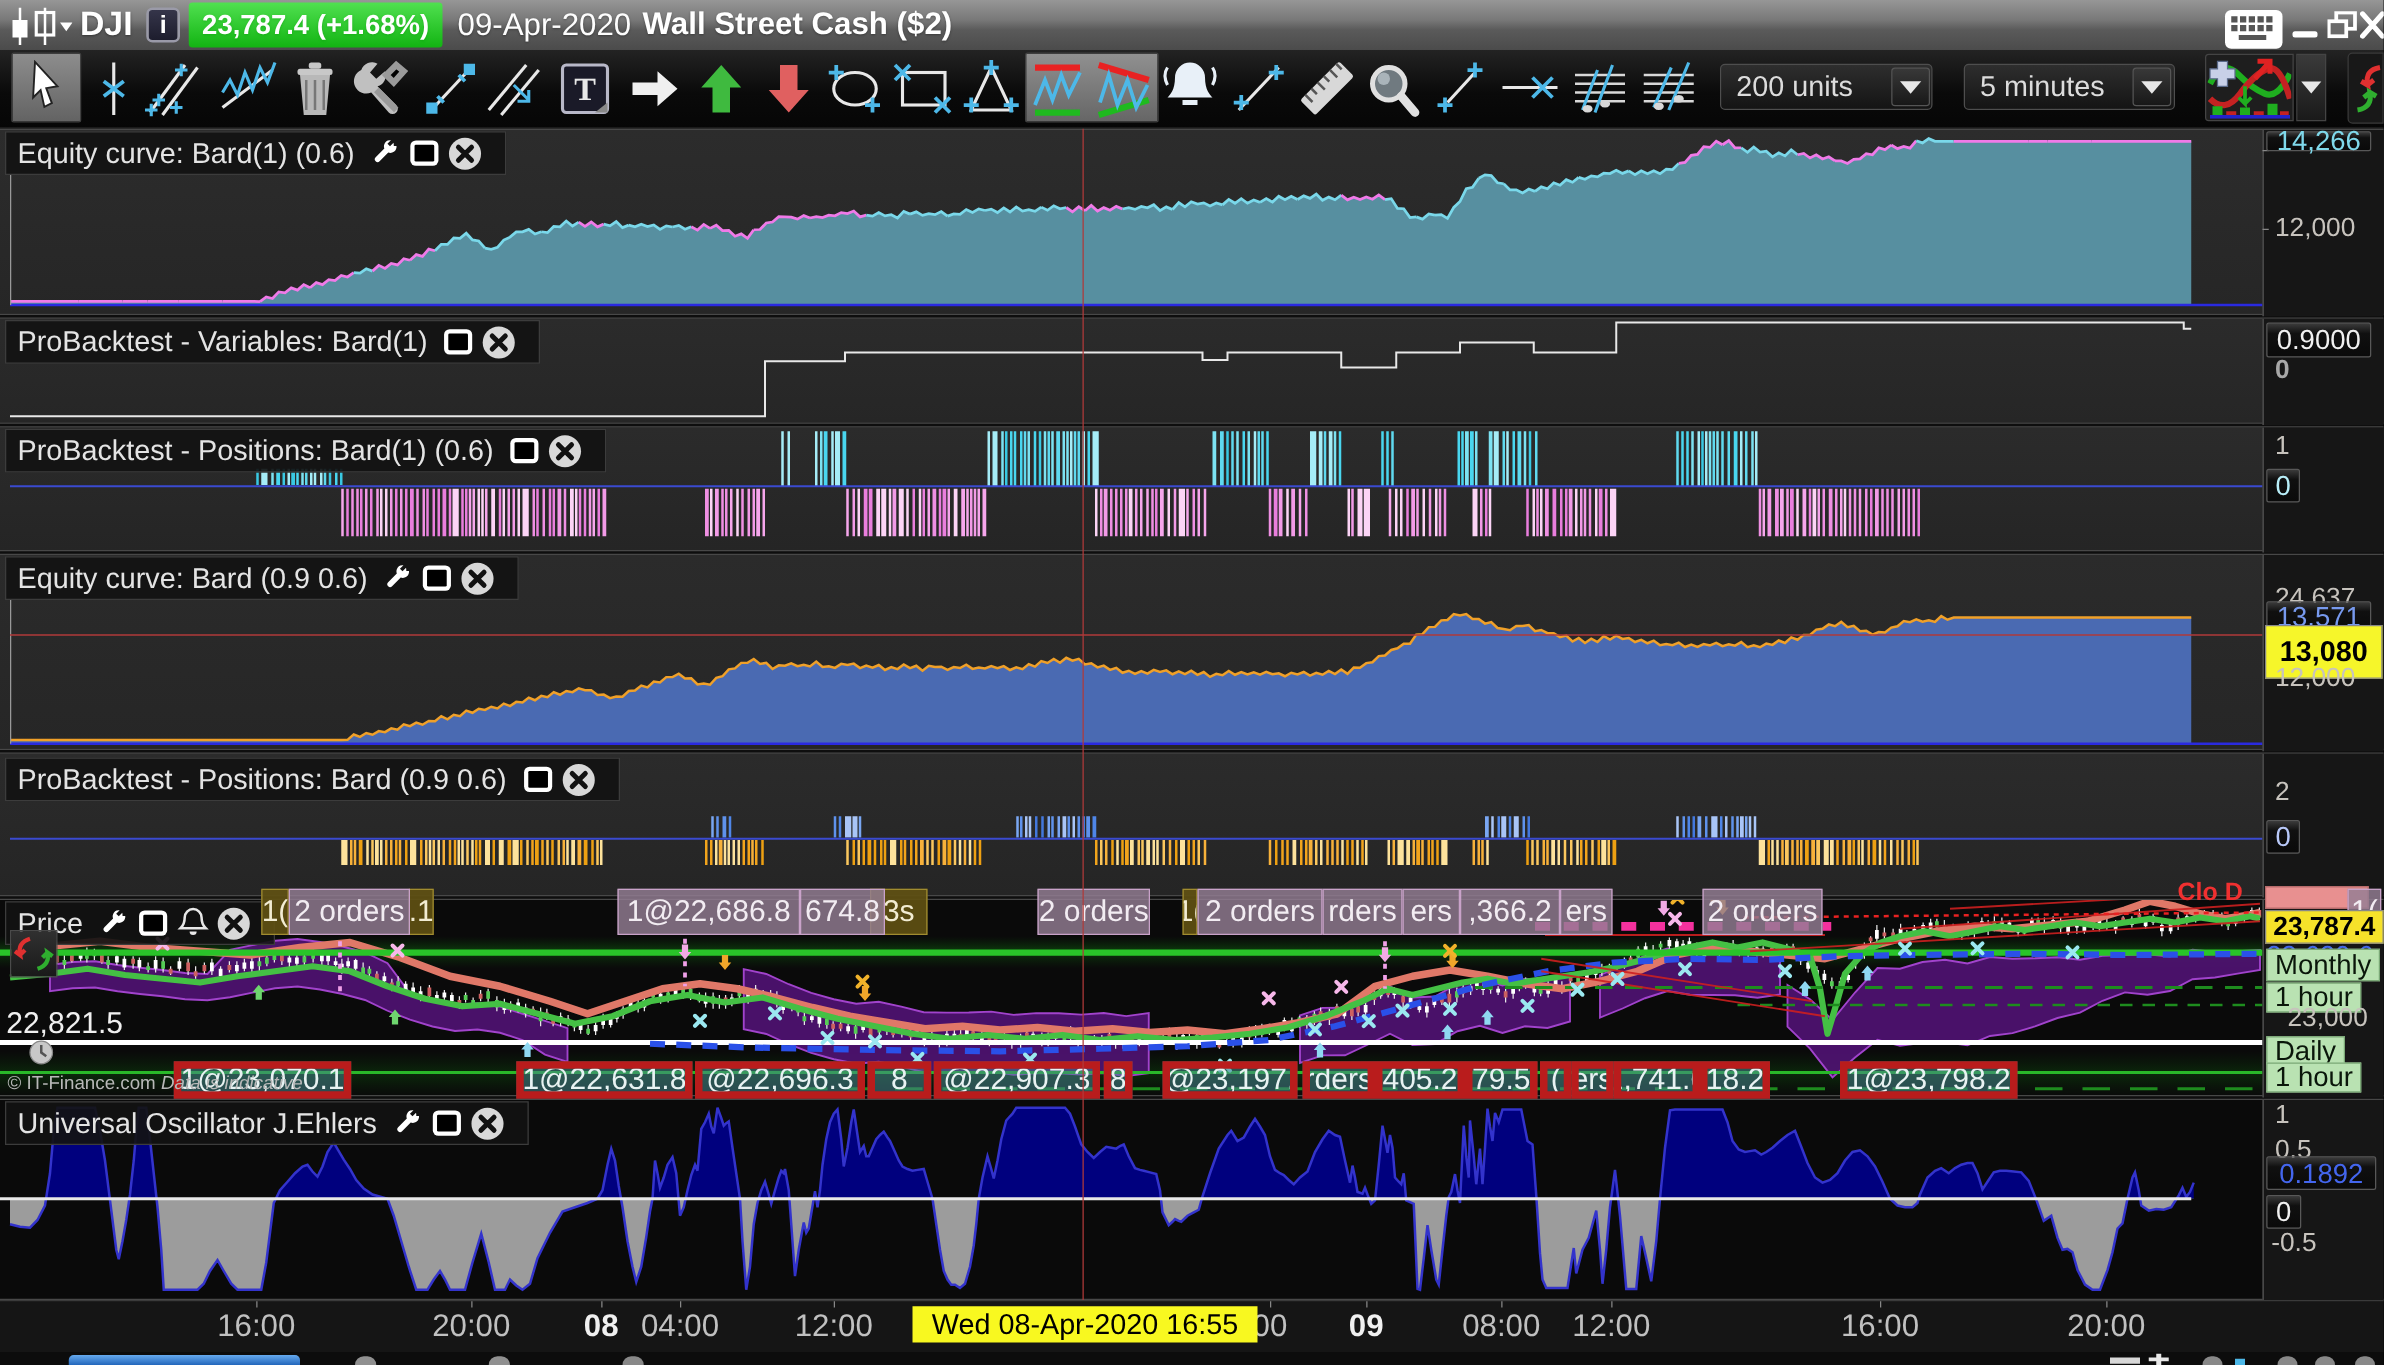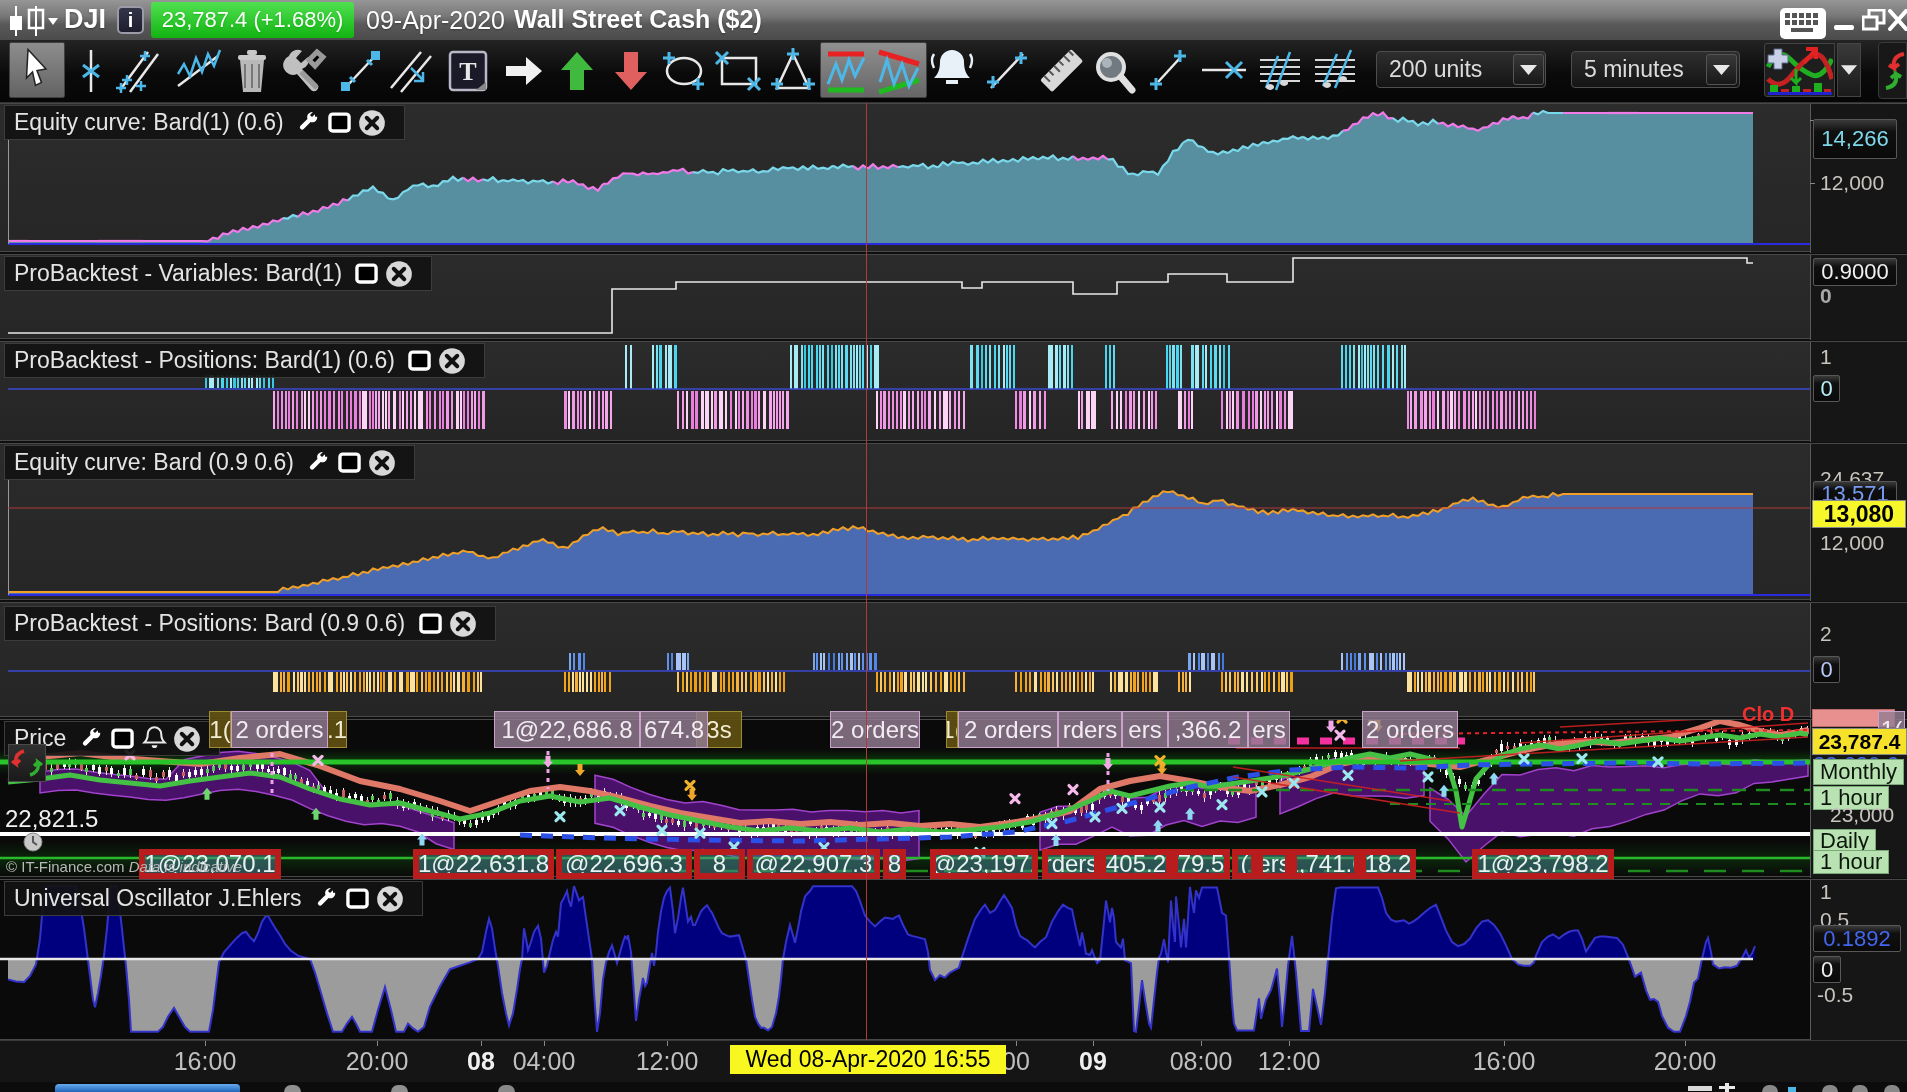--- a/index.html
+++ b/index.html
@@ -15,21 +15,21 @@
 <div class="abs" style="left:0;top:0;width:1907px;height:40px;background:linear-gradient(#969696,#787878 40%,#5a5a5a 60%,#4b4b4b)">
 <svg class="abs" style="left:6px;top:6px" width="52" height="30" viewBox="0 0 52 30">
 <line x1="10" y1="0" x2="10" y2="30" stroke="#fff" stroke-width="2"></line>
 <rect x="4" y="10" width="12" height="14" fill="#fff"></rect>
 <line x1="30" y1="0" x2="30" y2="30" stroke="#fff" stroke-width="2"></line>
 <rect x="23" y="4" width="14" height="18" fill="none" stroke="#fff" stroke-width="2.5"></rect>
 <path d="M42 12 L52 12 L47 19 Z" fill="#fff"></path>
 </svg>
 <span class="abs" style="left:64px;top:4px;font-size:27px;font-weight:bold;color:#fff;text-shadow:0 1px 2px #0006">DJI</span>
 <div class="abs" style="left:117px;top:6px;width:27px;height:28px;background:linear-gradient(#35354a,#1d1d2d);border:2px solid #9a9aa8;border-radius:5px;color:#fff;font-weight:bold;font-size:20px;text-align:center;line-height:24px">i</div>
-<div class="abs" style="left:151px;top:2px;width:203px;height:36px;background:linear-gradient(#50e050,#12b412);border-radius:3px;color:#fff;font-weight:normal;font-size:22px;text-align:center;line-height:36px;white-space:nowrap;text-shadow:0 1px 2px #0696066e">23,787.4 (+1.68%)</div>
+<div class="abs" style="left:151px;top:2px;width:203px;height:36px;background:linear-gradient(#50e050,#12b412);border-radius:3px;color:#fff;font-weight:bold;font-size:22px;text-align:center;line-height:36px;white-space:nowrap;text-shadow:0 1px 2px #0696066e">23,787.4 (+1.68%)</div>
 <span class="abs" style="left:366px;top:6px;font-size:25px;color:#fdfdfd;text-shadow:0 1px 2px #0005">09-Apr-2020</span>
 <span class="abs" style="left:514px;top:5px;font-size:25px;font-weight:bold;color:#fff;text-shadow:0 1px 2px #0005">Wall Street Cash ($2)</span>
 <div class="abs" style="left:1780px;top:8px;width:46px;height:31px;background:#fff;border-radius:5px"></div>
 <svg class="abs" style="left:1784px;top:12px" width="38" height="24" viewBox="0 0 38 24">
 <g fill="#555">
         <rect x="1" y="1" width="5" height="5"></rect>
         <rect x="8" y="1" width="5" height="5"></rect>
         <rect x="15" y="1" width="5" height="5"></rect>
         <rect x="22" y="1" width="5" height="5"></rect>
         <rect x="29" y="1" width="5" height="5"></rect>
@@ -1589,29 +1589,29 @@
     </svg></div>
 <div class="ph" style="left:4px;top:881px">Universal Oscillator J.Ehlers&nbsp;<svg width="26" height="26" viewBox="0 0 24 24" style="flex:none">
       <path d="M20.5 6.2a4.6 4.6 0 0 1-6.1 4.9L8 17.5a2 2 0 0 1-2.9-2.9l6.4-6.4A4.6 4.6 0 0 1 16.4 2l-2.6 2.6 1.9 1.9 2.6-2.6c.14.75.2 1.5.2 2.3z" fill="#fff"></path>
     </svg><svg width="27" height="27" viewBox="0 0 24 24" style="flex:none">
       <rect x="2" y="3" width="20" height="18" rx="4" fill="#fff"></rect>
       <rect x="5" y="6" width="14" height="12" rx="1" fill="#000"></rect>
     </svg><svg width="28" height="28" viewBox="0 0 24 24" style="flex:none">
       <circle cx="12" cy="12" r="11" fill="#d8d8d8"></circle>
       <path d="M7.5 7.5 L16.5 16.5 M16.5 7.5 L7.5 16.5" stroke="#111" stroke-width="3.4" stroke-linecap="round"></path>
     </svg></div>
-<div class="axbox" style="top:119px;height:40px;color:#7fd8ea;width:84px">14,266</div>
+<div class="axbox" style="top:105px;height:16px;color:#7fd8ea;width:84px">14,266</div>
 <div class="axlab" style="top:171px">12,000</div>
 <div class="axbox" style="top:258px;height:28px;color:#f0f0f0;width:84px">0.9000</div>
 <div class="axlab" style="top:284px;font-weight:bold;color:#a8a8a8">0</div>
 <div class="axlab" style="top:345px">1</div>
 <div class="axbox" style="top:375px;height:27px;color:#b8eef8;width:27px">0</div>
 <div class="axlab" style="top:467px">24,637</div>
 <div class="axbox" style="top:481px;height:26px;color:#7799ee;width:84px">13,571</div>
-<div class="abs" style="left:1812px;top:500px;width:94px;height:28px;background:#f6f62a;border:1px solid #888;color:#000;font-size:23px;font-weight:bold;display:flex;align-items:center;justify-content:center">13,080</div>
+<div class="abs" style="left:1812px;top:500px;width:94px;height:43px;background:#f6f62a;border:1px solid #888;color:#000;font-size:23px;font-weight:bold;display:flex;align-items:center;justify-content:center">13,080</div>
 <div class="axlab" style="top:531px">12,000</div>
 <div class="axlab" style="top:622px">2</div>
 <div class="axbox" style="top:656px;height:27px;color:#b8c8f8;width:27px">0</div>
 <div class="abs" style="left:1812px;top:709px;width:83px;height:18px;background:#e89090;border:1px solid #b86a6a"></div>
 <div class="abs" style="left:1812px;top:728px;width:95px;height:27px;background:#f6e22a;border:1px solid #888;color:#000;font-size:21px;font-weight:bold;display:flex;align-items:center;justify-content:center;z-index:7">23,787.4</div>
 <div class="abs" style="left:1813px;top:752px;color:#4468e8;font-size:22px">23,620.6</div>
 <div class="gbox" style="top:759px;height:26px">Monthly</div>
 <div class="gbox" style="top:786px;height:24px">1 hour</div>
 <div class="axlab" style="top:803px;left:1830px">23,000</div>
 <div class="gbox" style="top:829px;height:23px">Daily</div>

